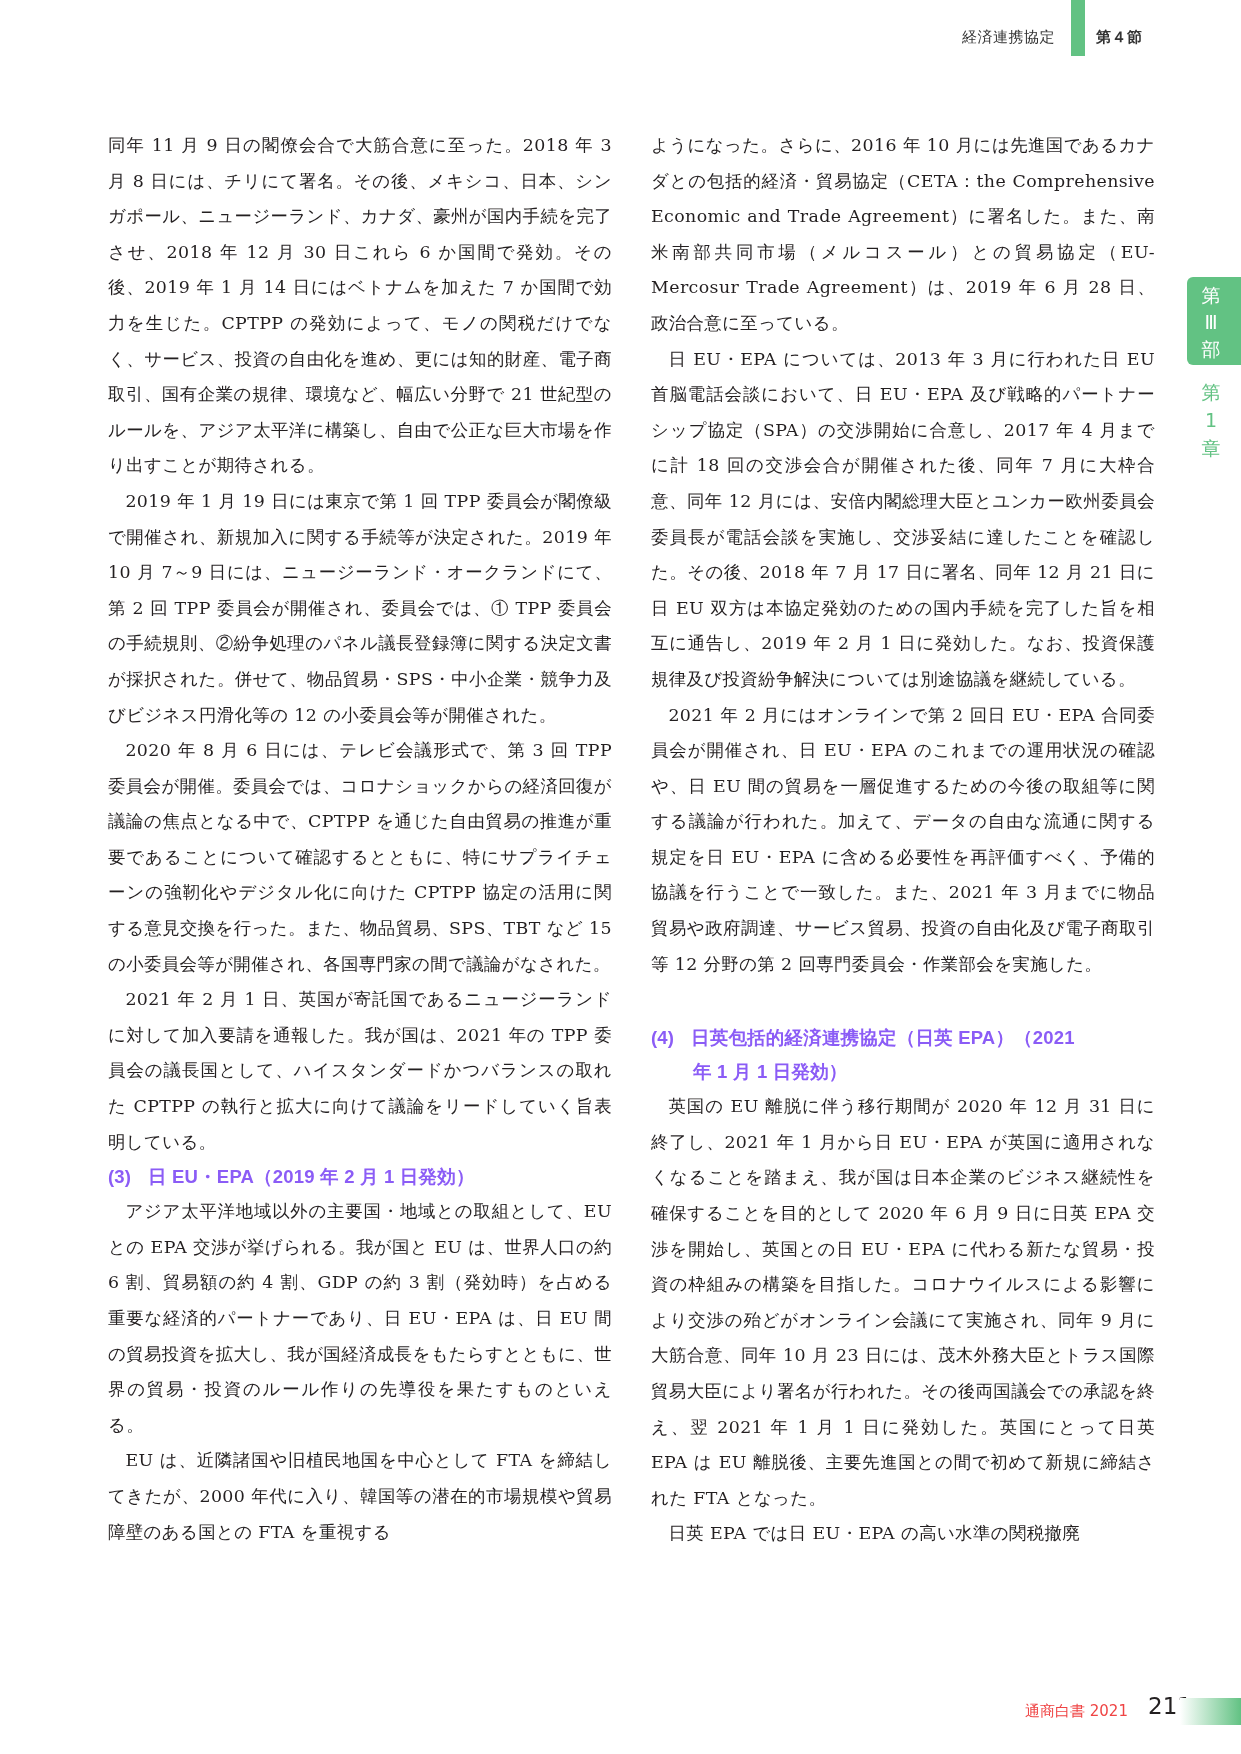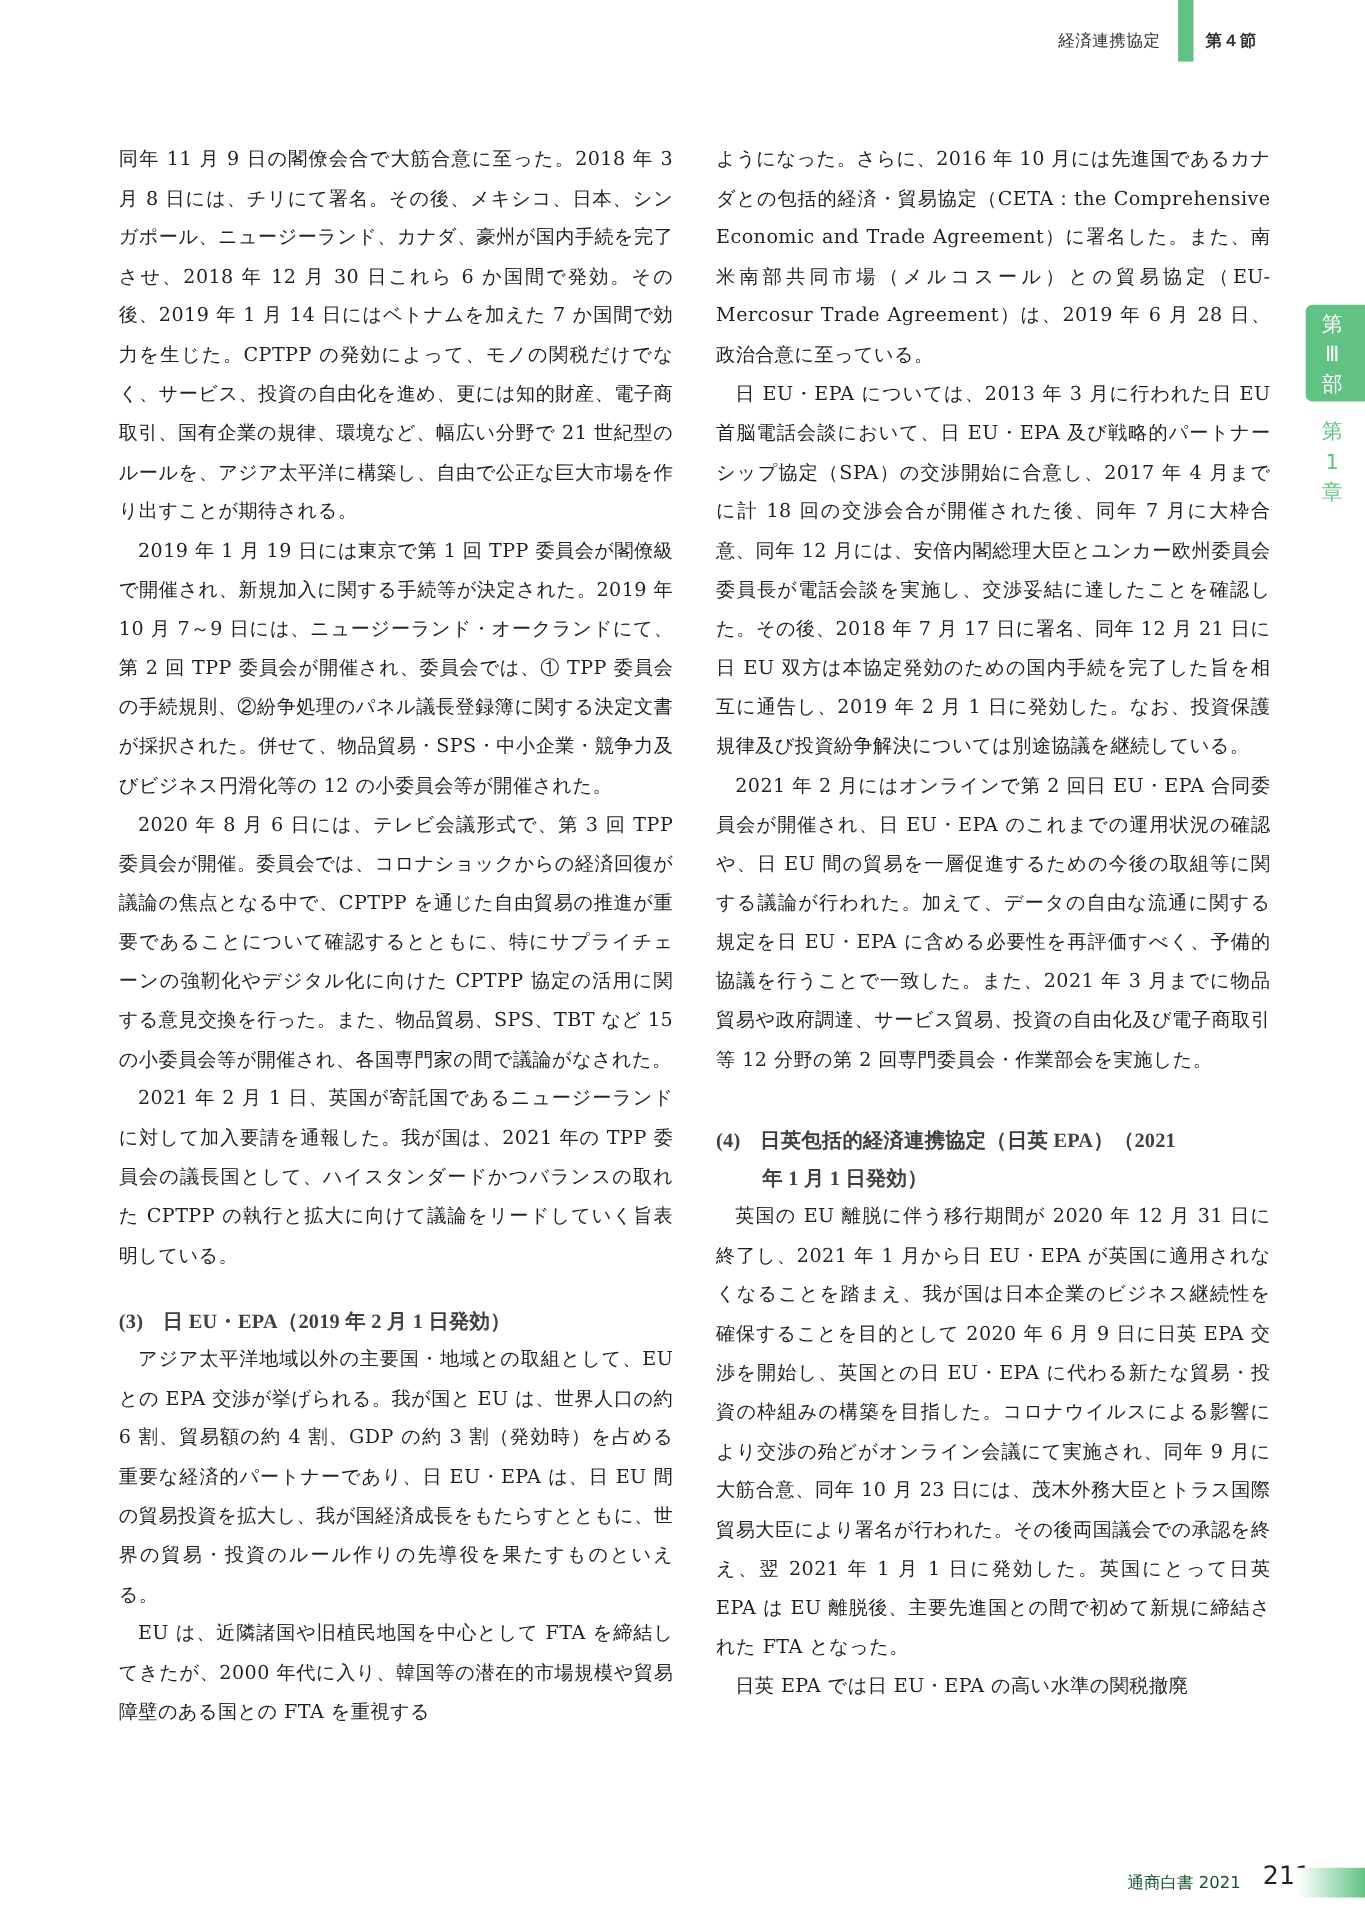--- a/index.html
+++ b/index.html
@@ -79,40 +79,40 @@
     text-align: justify;
     letter-spacing: 0.4px;
   }
   .col-left { left: 108px; }
   .col-right { left: 651px; }
   .column p {
     margin: 0;
   }
   .column p.indent { text-indent: 1em; }
   .section-heading {
-    font-family: Liberation Serif, serif;
-    color: #404040;
+    font-family: Liberation Sans, sans-serif;
+    color: #8b5cf6;
     font-size: 18.5px;
     line-height: 34px;
     margin: 0;
     text-align: left;
     letter-spacing: 0.2px;
   }
-  .section-heading.h3 { margin-top: 25px; }
+  .section-heading.h3 { }
   .section-heading.h4 { margin-top: 39px; }
   .section-heading .num { display: inline-block; width: 40px; }
   .section-heading .cont { display: block; padding-left: 42px; }
 
   
   .footer-publication {
     position: absolute;
     left: 1025px;
     top: 1702px;
     font-family: "DejaVu Sans", "Liberation Sans", sans-serif;
-    color: #14532d;
+    color: #ef4444;
     font-size: 15px;
   }
   .footer-page {
     position: absolute;
     left: 1148px;
     top: 1693px;
     font-family: "DejaVu Sans", "Liberation Sans", sans-serif;
     color: #231f20;
     font-size: 23px;
   }

